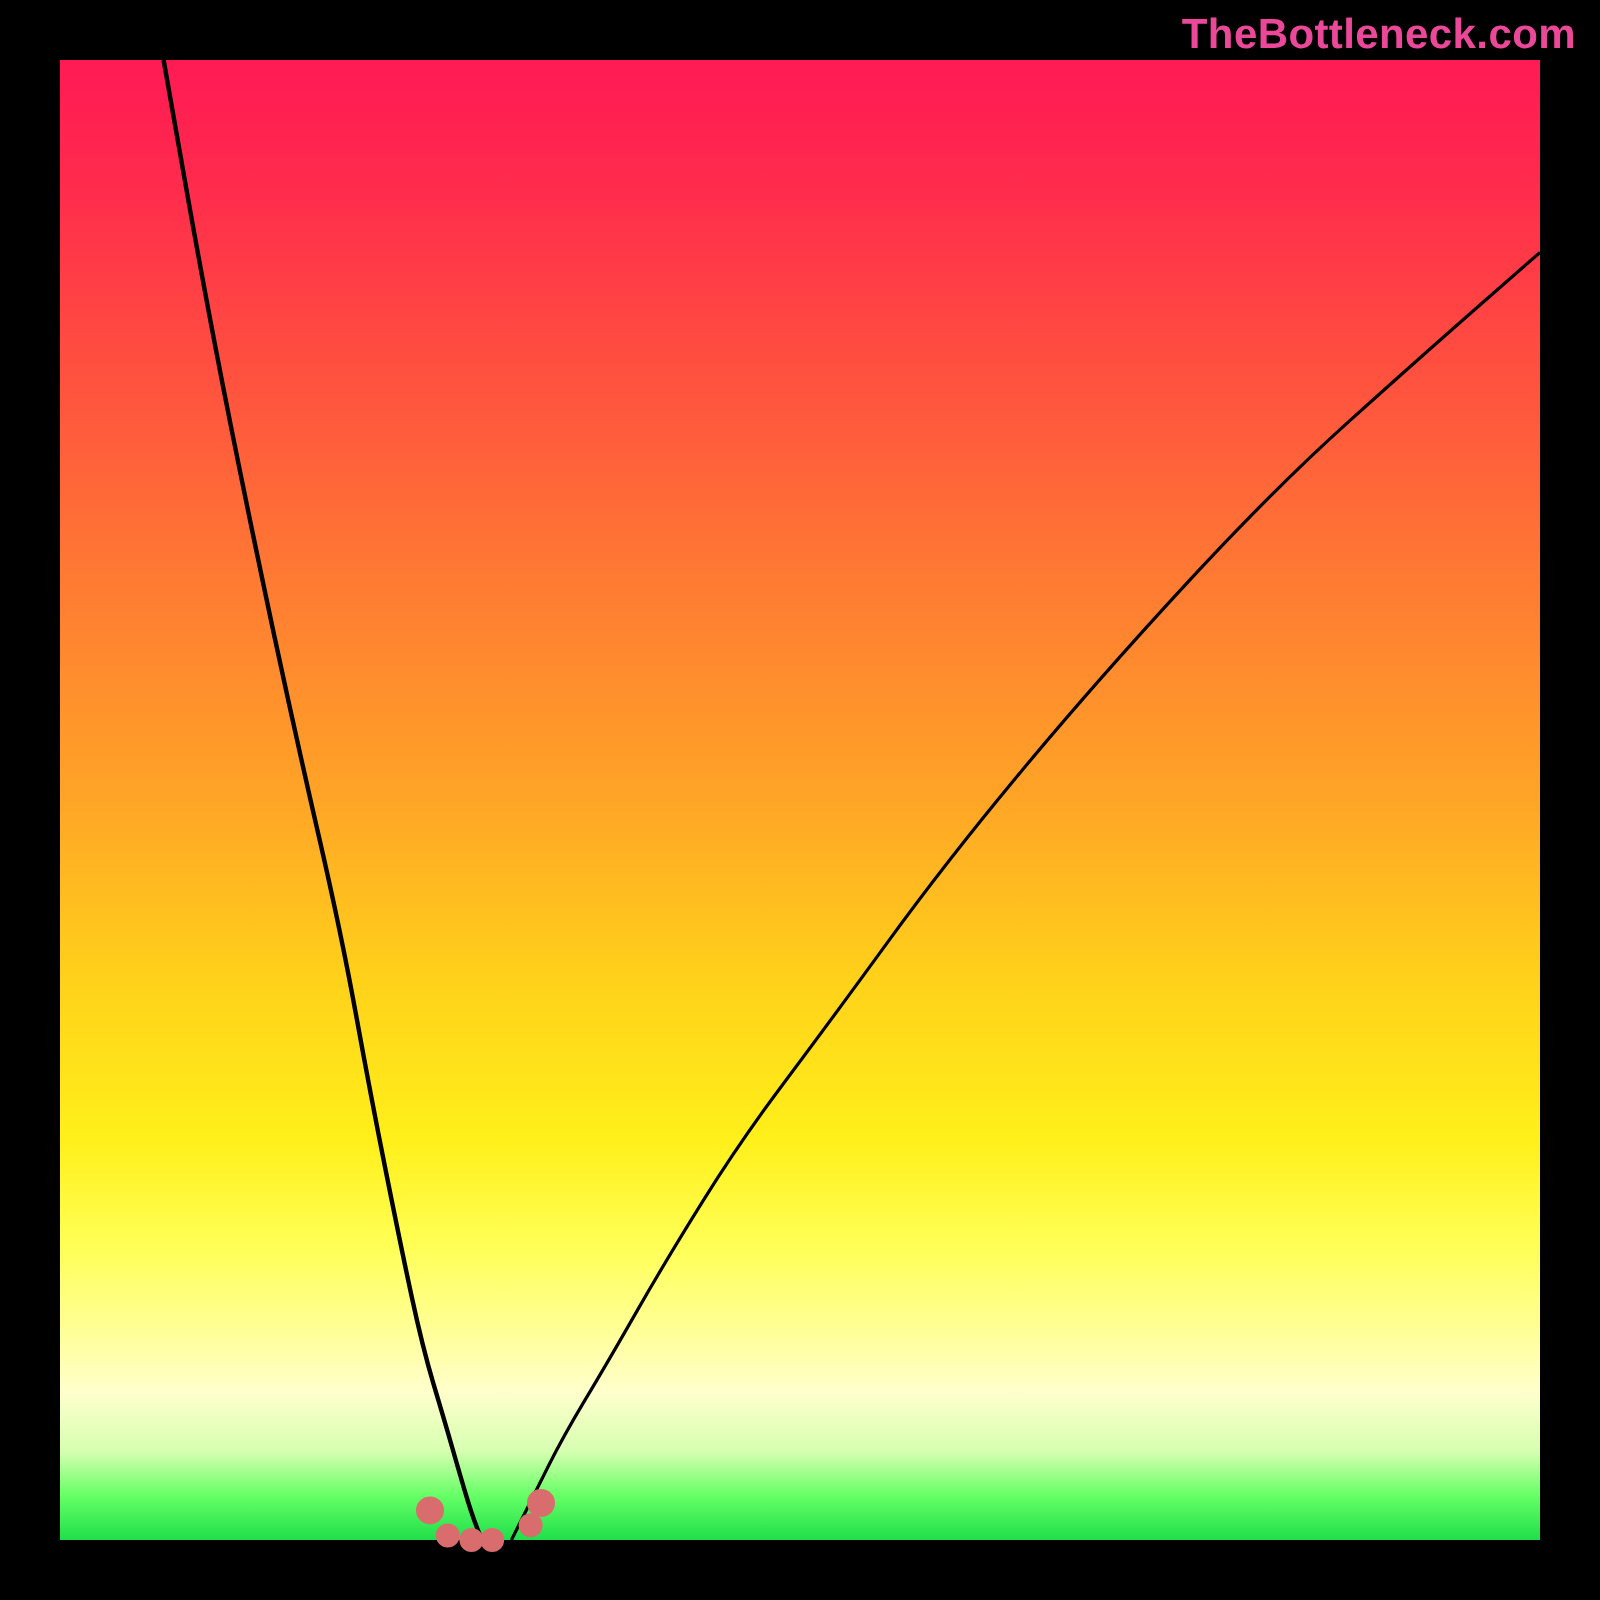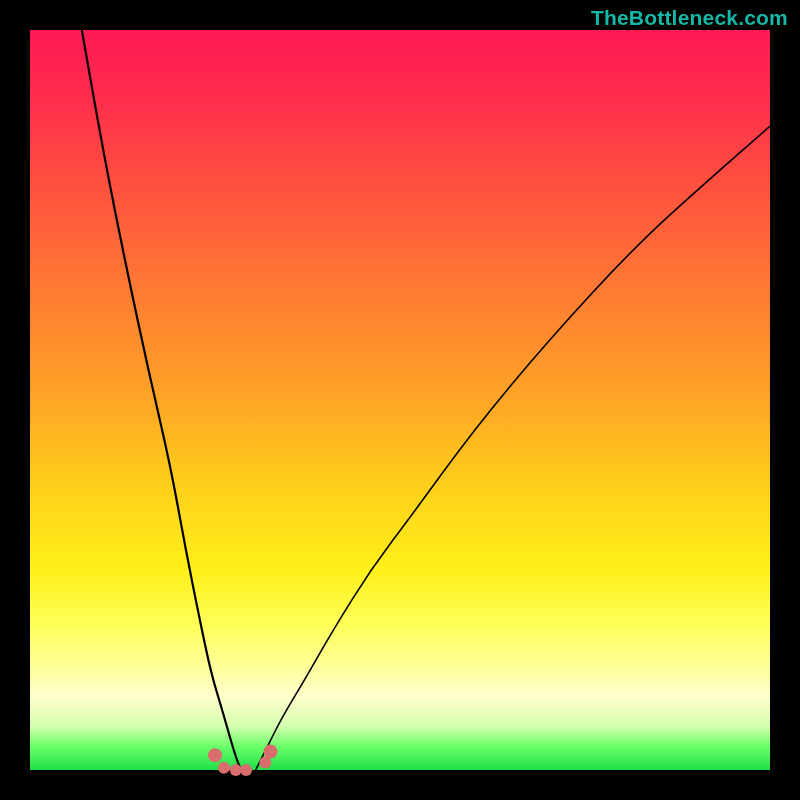--- a/index.html
+++ b/index.html
@@ -32,21 +32,21 @@
       #ffffcc 90%,
       #d6ffb0 94%,
       #66ff66 97%,
       #1fdf4a 100%
     );
   }
   .watermark {
     position: absolute;
     top: 6px;
     right: 12px;
-    color: #14b8a6;
+    color: #ec4899;
     font-weight: 600;
     font-size: 21px;
     letter-spacing: 0.2px;
   }
   svg.curves {
     position: absolute;
     left: 30px;
     top: 30px;
     width: 740px;
     height: 740px;

